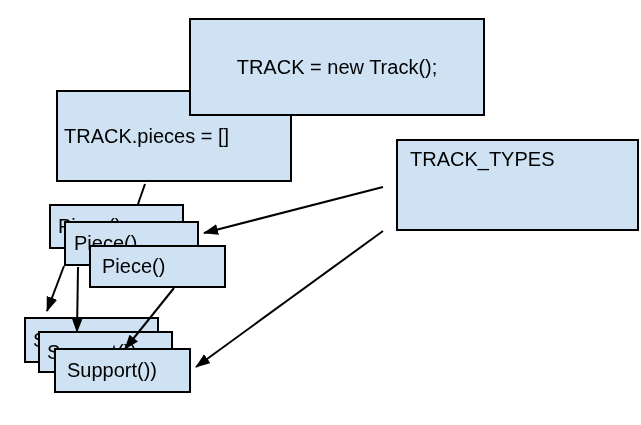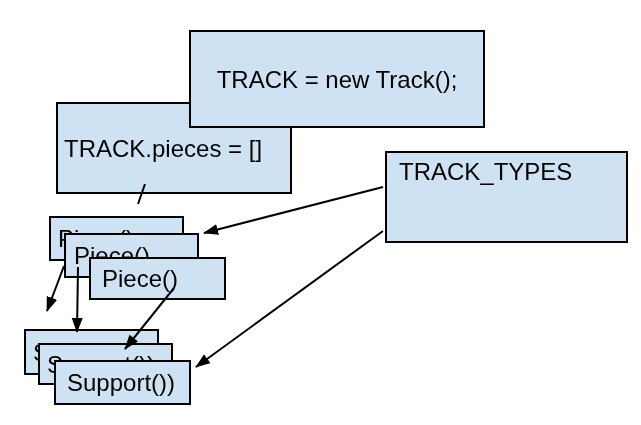--- a/index.html
+++ b/index.html
@@ -18,39 +18,38 @@
     font-family:"Liberation Sans", sans-serif;
     color:var(--text);
   }
   .box{
     position:absolute;
     box-sizing:border-box;
     background:var(--box-fill);
     border:2px solid var(--box-border);
     display:flex;
     align-items:center;
-    font-size:24px;
+    font-size:20px;
     line-height:23px;
     white-space:nowrap;
-    margin-top:12px;
   }
   .box.h-center{justify-content:center;}
   .box.v-top{align-items:flex-start;}
   .edges{
     position:absolute;left:0;top:0;
     width:641px;height:425px;
     pointer-events:none;
   }
   .edges line{stroke:var(--connector);stroke-width:2;}
   .edges .ah-fill{fill:var(--connector);}
 
   
   #n-track-pieces {left:56px; top:90px; width:236px;height:92px;padding-left:6px;}
   #n-track-new    {left:189px;top:18px; width:296px;height:98px;}
-  #n-track-types  {left:385px;top:139px;width:243px;height:92px;padding-left:12px;padding-top:7px;}
+  #n-track-types  {left:396px;top:139px;width:243px;height:92px;padding-left:12px;padding-top:7px;}
   #n-piece-1      {left:49px; top:204px;width:135px;height:45px;padding-left:7px;}
   #n-piece-2      {left:64px; top:221px;width:135px;height:45px;padding-left:8px;}
   #n-piece-3      {left:89px; top:245px;width:137px;height:43px;padding-left:11px;}
   #n-support-1    {left:24px; top:317px;width:135px;height:46px;padding-left:7px;}
   #n-support-2    {left:38px; top:331px;width:135px;height:42px;padding-left:7px;}
   #n-support-3    {left:54px; top:348px;width:137px;height:45px;padding-left:11px;}
 </style>
 </head>
 <body>
 

